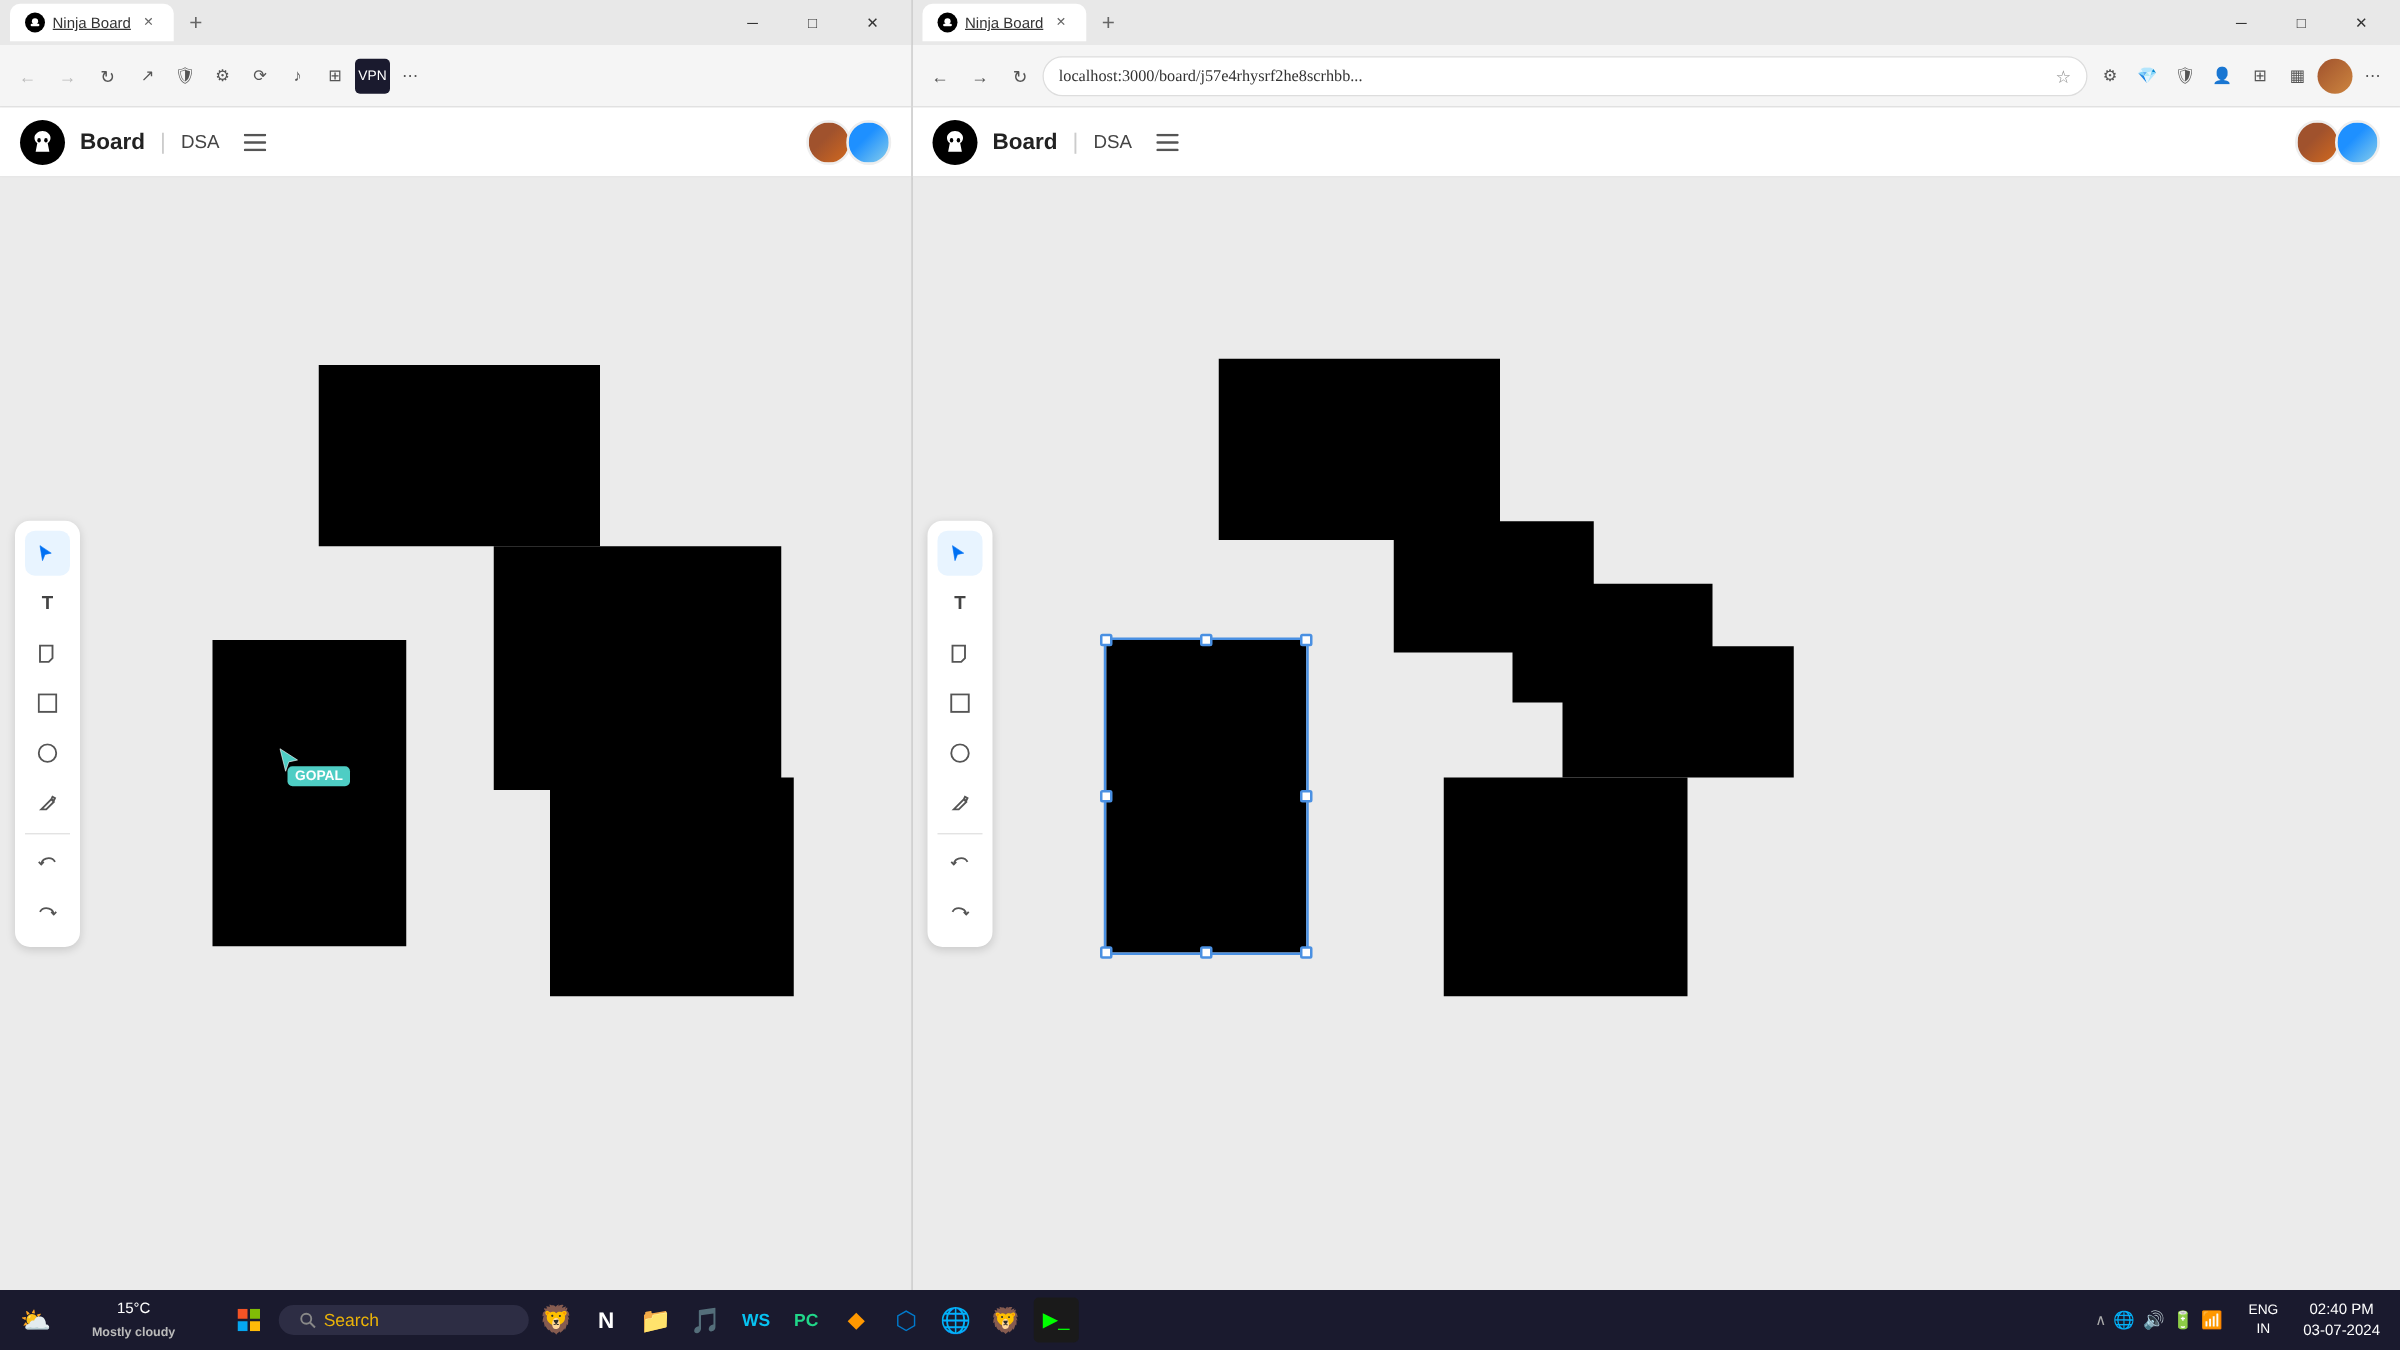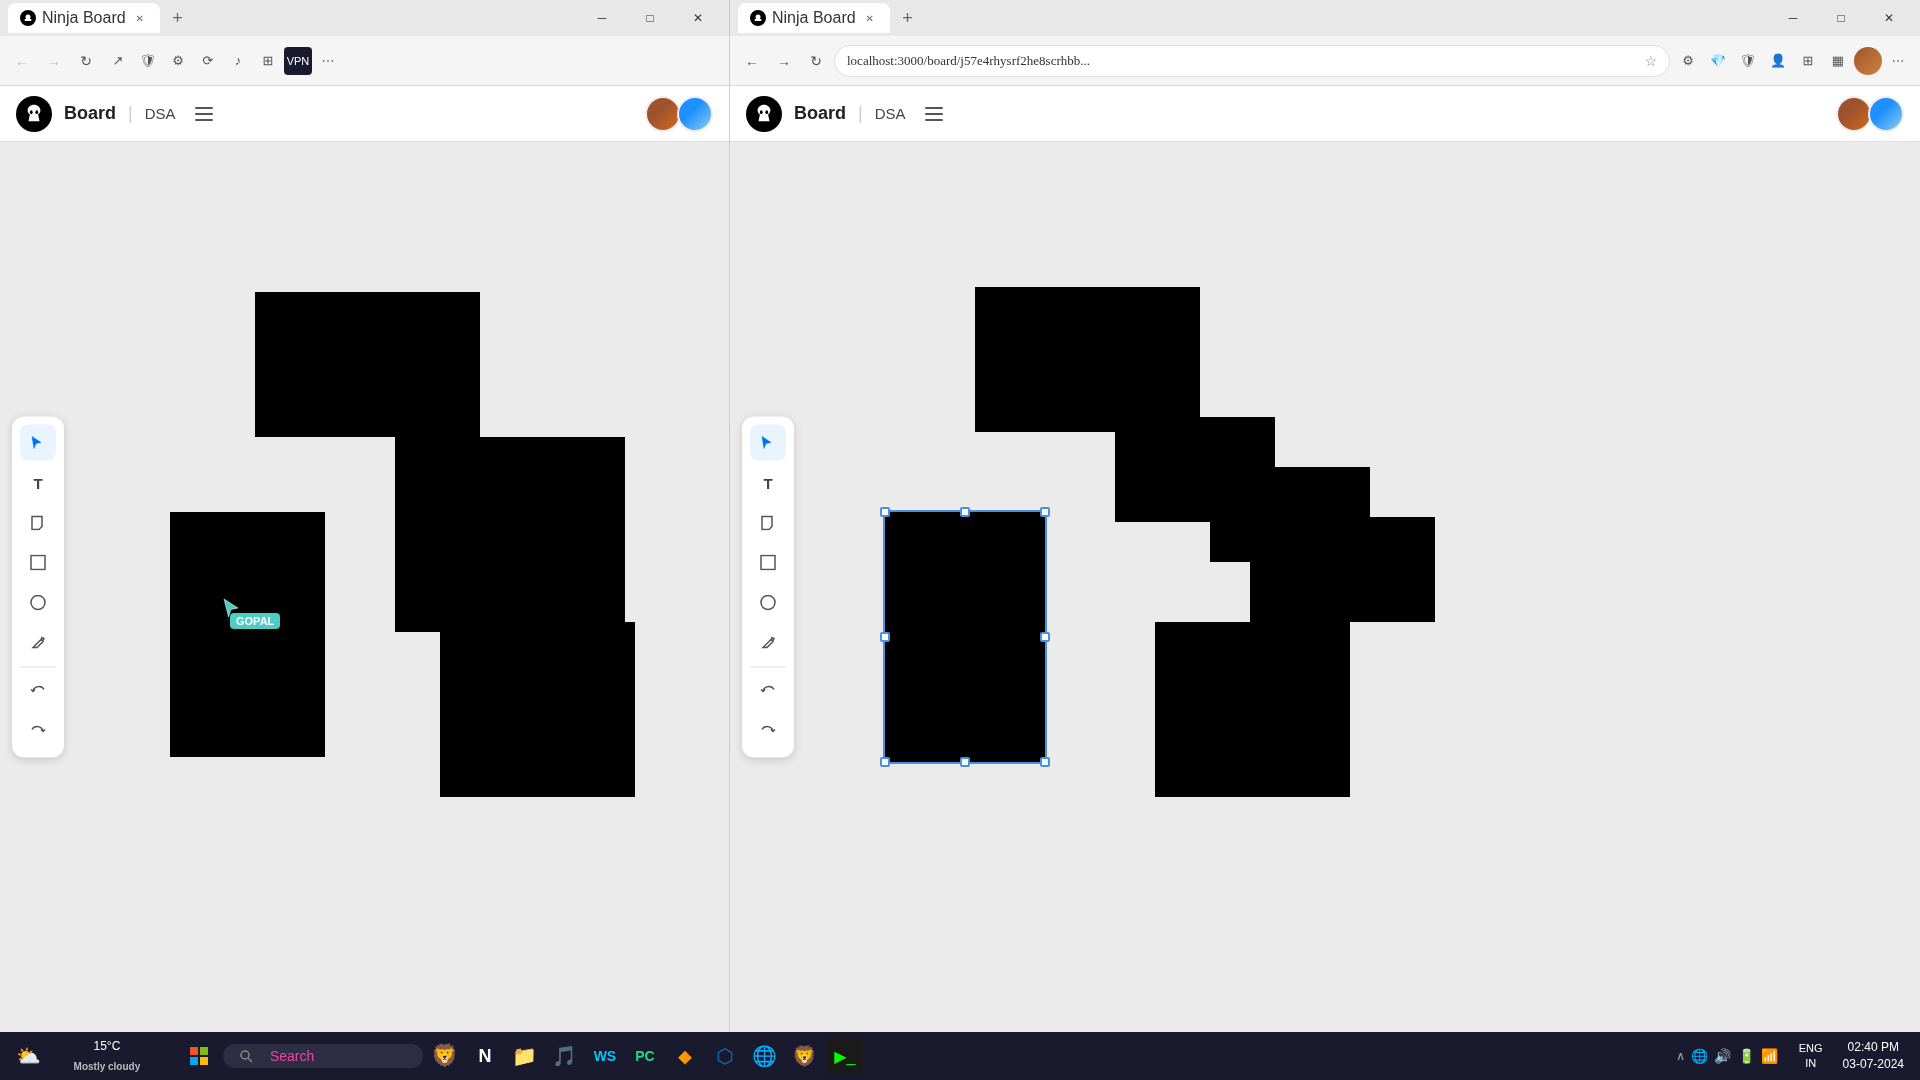--- a/index.html
+++ b/index.html
@@ -21,23 +21,23 @@
       display: flex; align-items: center; gap: 6px;
       color: #fff; font-size: 12px; padding: 0 8px; min-width: 120px;
     }
     .taskbar-weather .cloud-icon { font-size: 20px; }
     .taskbar-weather .weather-text { display: flex; flex-direction: column; line-height: 1.3; }
     .taskbar-start {
       width: 40px; height: 40px; display: flex; align-items: center; justify-content: center;
       color: #fff; font-size: 20px; cursor: pointer; border-radius: 4px;
     }
     .taskbar-search {
-      display: flex; align-items: center; gap: 17px;
+      display: flex; align-items: center; gap: 6px;
       background: #2d2d44; border-radius: 20px; padding: 4px 16px;
-      color: #ec4899; font-size: 14px; cursor: pointer; min-width: 200px;
+      color: #eab308; font-size: 14px; cursor: pointer; min-width: 200px;
     }
     .taskbar-icon {
       width: 36px; height: 36px; display: flex; align-items: center; justify-content: center;
       cursor: pointer; border-radius: 4px; font-size: 18px;
     }
     .taskbar-systray {
       margin-left: auto; display: flex; align-items: center; gap: 4px; color: #fff;
       font-size: 12px;
     }
     .systray-icons { display: flex; align-items: center; gap: 6px; font-size: 14px; padding: 0 8px; }
@@ -73,21 +73,21 @@
       gap: 4px;
     }
     .tab {
       display: flex; align-items: center; gap: 6px;
       background: #fff; border-radius: 8px 8px 0 0;
       padding: 4px 12px; font-size: 13px; cursor: pointer;
       max-width: 200px; height: 30px;
     }
     .tab .tab-favicon { width: 16px; height: 16px; border-radius: 50%; background: #000; display: flex; align-items: center; justify-content: center; }
     .tab .tab-favicon svg { width: 10px; height: 10px; }
-    .tab .tab-title { font-size: 16px; color: #333; white-space: nowrap; overflow: hidden; text-overflow: ellipsis; }
+    .tab .tab-title { font-size: 12px; color: #333; white-space: nowrap; overflow: hidden; text-overflow: ellipsis; text-decoration: underline; }
     .tab .tab-close { width: 16px; height: 16px; display: flex; align-items: center; justify-content: center; font-size: 10px; color: #666; border-radius: 50%; }
     .new-tab-btn { width: 28px; height: 28px; display: flex; align-items: center; justify-content: center; font-size: 18px; color: #666; cursor: pointer; border-radius: 50%; }
     .window-controls { margin-left: auto; display: flex; gap: 2px; }
     .win-btn { width: 46px; height: 36px; display: flex; align-items: center; justify-content: center; font-size: 12px; cursor: pointer; color: #333; }
 
     
     .address-bar {
       height: 50px;
       background: #f5f5f5;
       display: flex;

